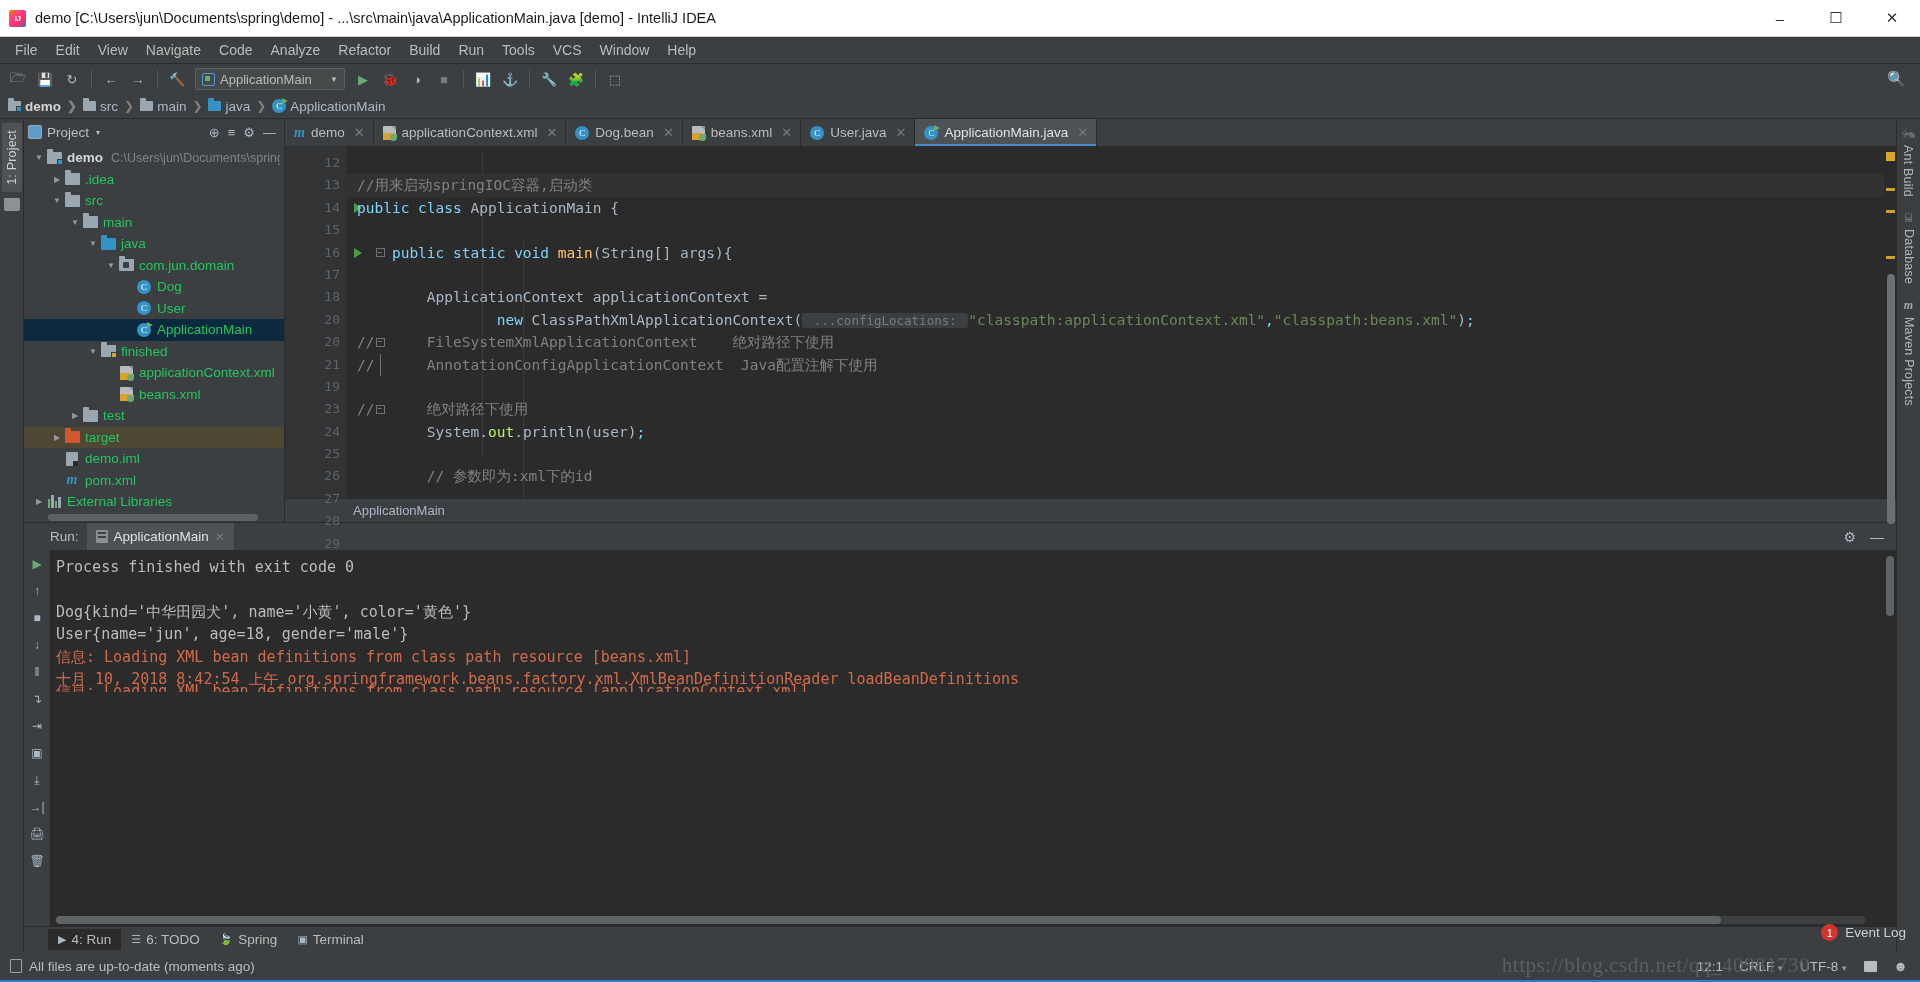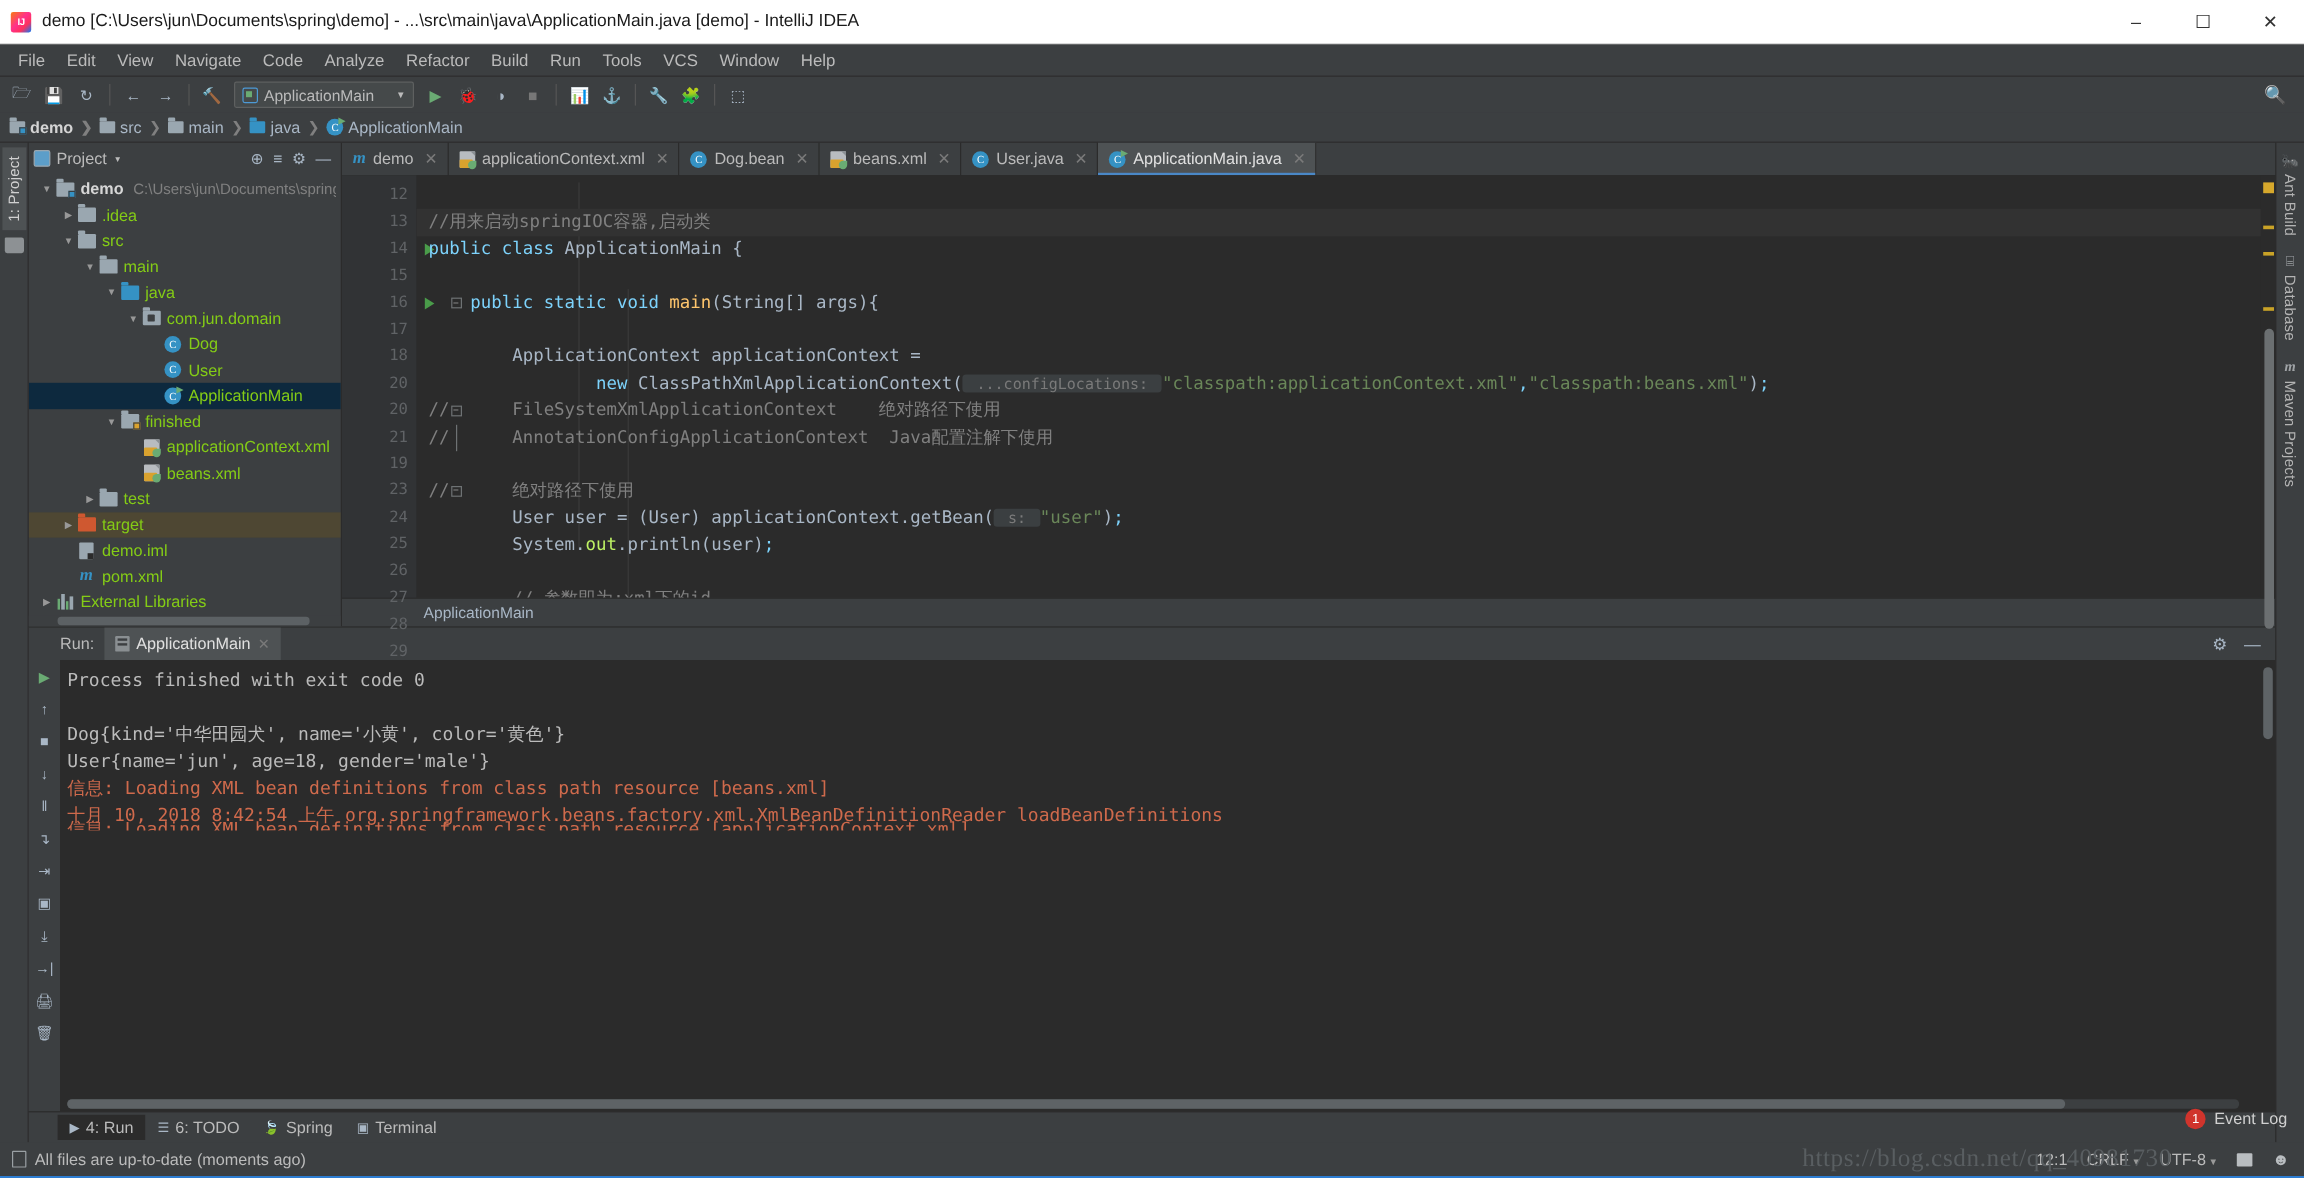--- a/index.html
+++ b/index.html
@@ -111,21 +111,21 @@
   .tnode {
     height: 21.5px; display: flex; align-items: center; white-space: nowrap; padding-right: 4px;
   }
   .tnode.selected { background: #0d293e; }
   .tnode.highlight { background: #4e4733; }
   .twist {
     width: 14px; flex: 0 0 14px; display: flex; align-items: center; justify-content: center;
     font-size: 8px; color: #989898;
   }
   .ticon { width: 16px; flex: 0 0 16px; margin-right: 5px; display:flex; align-items:center; justify-content:center; }
-  .tlabel { color: #84cc16; }
+  .tlabel { color: #22c55e; }
   .tlabel.bold { font-weight: bold; color: #d6d6d6; }
   .tpath { color: #808080; margin-left: 8px; font-size: 12.5px; overflow: hidden; }
 
   
   .ico-folder { width: 15px; height: 12px; background: #9aa7b0; border-radius: 1px; position: relative; }
   .ico-folder:before { content:""; position:absolute; top:-3px; left:0; width:6px; height:3px; background:#9aa7b0; border-radius:1px 1px 0 0;}
   .ico-folder.blue { background: #3592c4; } .ico-folder.blue:before { background:#3592c4; }
   .ico-folder.orange { background: #cf5830; } .ico-folder.orange:before { background:#cf5830; }
   .ico-folder .badge { position:absolute; right:-1px; bottom:-1px; width:6px; height:6px; background:#3592c4; border:1px solid #3c3f41;}
   .ico-folder .badge.yellow { background:#d9a22e; }
@@ -632,21 +632,20 @@
                 <div class="cline" style="position: relative; z-index: 1;"><span class="kw">public </span><span class="kw">class </span><span class="typ">ApplicationMain </span><span class="punc">{</span></div>
                 <div class="cline" style="position: relative; z-index: 1;">&nbsp;</div>
                 <div class="cline" style="position: relative; z-index: 1;"><span class="typ">    </span><span class="kw">public </span><span class="kw">static </span><span class="kw">void </span><span class="fn">main</span><span class="typ">(String[] args){</span></div>
                 <div class="cline" style="position: relative; z-index: 1;">&nbsp;</div>
                 <div class="cline" style="position: relative; z-index: 1;"><span class="typ">        ApplicationContext applicationContext =</span></div>
                 <div class="cline" style="position: relative; z-index: 1;"><span class="typ">                </span><span class="kw">new </span><span class="typ">ClassPathXmlApplicationContext(</span><span class="hint"> ...configLocations: </span><span class="str">"classpath:applicationContext.xml"</span><span class="kw">,</span><span class="str">"classpath:beans.xml"</span><span class="typ">)</span><span class="kw">;</span></div>
                 <div class="cline" style="position: relative; z-index: 1;"><span class="cmt">//      FileSystemXmlApplicationContext    绝对路径下使用</span></div>
                 <div class="cline" style="position: relative; z-index: 1;"><span class="cmt">//      AnnotationConfigApplicationContext  Java配置注解下使用</span></div>
                 <div class="cline" style="position: relative; z-index: 1;">&nbsp;</div>
                 <div class="cline" style="position: relative; z-index: 1;"><span class="cmt">//      绝对路径下使用</span></div>
-                <div class="cline" style="position: relative; z-index: 1;"><span class="typ">        User user = (User) applicationContext.getBean(</span><span class="hint"> s: </span><span class="str">"user"</span><span class="typ">)</span><span class="kw">;</span></div>
                 <div class="cline" style="position: relative; z-index: 1;"><span class="typ">        System.</span><span class="fld">out</span><span class="typ">.println(user)</span><span class="kw">;</span></div>
                 <div class="cline" style="position: relative; z-index: 1;">&nbsp;</div>
                 <div class="cline" style="position: relative; z-index: 1;"><span class="cmt">        // 参数即为:xml下的id</span></div>
               </div>
             <div class="stripe">
               <div class="mkbox"></div>
               <div class="mk" style="top:42px"></div>
               <div class="mk" style="top:64px"></div>
               <div class="mk" style="top:110px"></div>
               <div class="vscroll" style="top:128px;height:250px;"></div>

